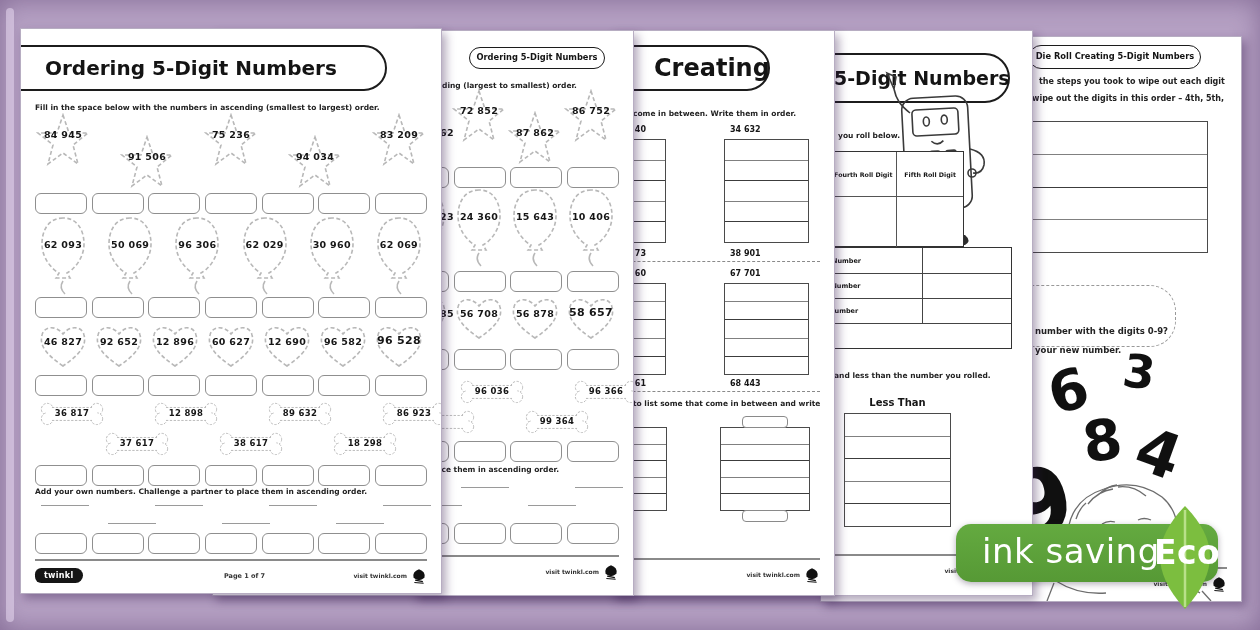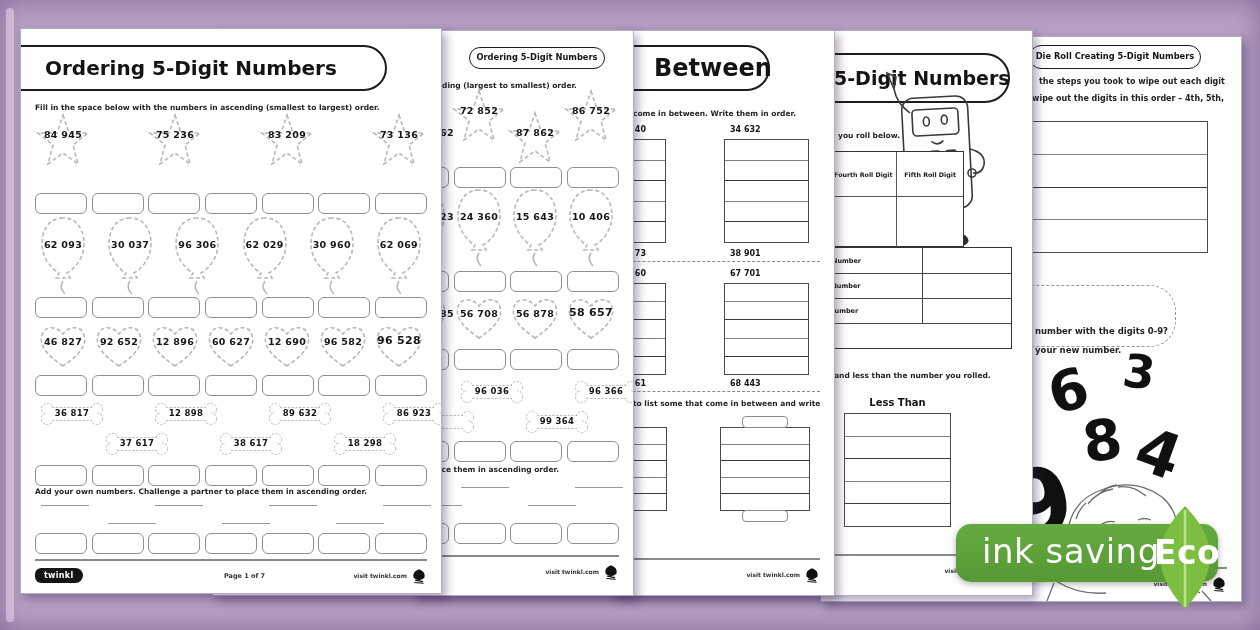--- a/index.html
+++ b/index.html
@@ -186,21 +186,21 @@
       <span class="site">visit twinkl.com</span>
       <svg width="16" height="17" viewBox="0 0 20 22">
         <path d="M3 14 Q1 6 10 3 Q19 6 17 14 Q10 20 3 14Z" fill="#111"></path>
         <path d="M5 17 l10 2 M4 20 l12 1" stroke="#111" stroke-width="1.5"></path>
       </svg>
     </footer>
   </section>
 
   <section class="page" style="left:413px;top:30px;z-index:3">
     <div class="pill big" style="top:14px;width:362px;padding-left:244px;font-size:24px">
-      <span>Between</span>
+      <span>Creating</span>
     </div>
     <div class="instr" style="left:219px;top:78px">come in between. Write them in order.</div>
     <div class="numlabel" style="left:150px;top:94px;width:82px;text-align:right">40</div>
     <div class="numlabel" style="left:316px;top:94px">34 632</div>
     <div class="ztable" style="left:135px;top:108px;width:117px;height:104px">
         <div class="trow"></div>
         <div class="trow"></div>
         <div class="trow"></div>
         <div class="trow"></div>
         <div class="trow"></div>
@@ -471,49 +471,52 @@
 
   <section class="page" style="left:20px;top:28px;z-index:5">
     <div class="pill big" style="top:16px;width:372px;padding-left:28px;font-size:20px">
       <span>Ordering 5-Digit Numbers</span>
     </div>
     <div class="instr" style="left:14px;top:74px">Fill in the space below with the numbers in ascending (smallest to largest) order.</div>
     <div class="row shapes" style="top:84px">
         <div class="cell star hi"><svg class="shp" viewBox="0 0 56 54">
             <path d="M28 2 34 20 53 20 38 32 43 51 28 40 13 51 18 32 3 20 22 20Z"></path>
           </svg><span class="num">84 945</span></div>
+        <div class="cell star lo"><svg class="shp" viewBox="0 0 56 54">
+            <path d="M28 2 34 20 53 20 38 32 43 51 28 40 13 51 18 32 3 20 22 20Z"></path>
+          </svg><span class="num">91 506</span></div>
         <div class="cell star hi"><svg class="shp" viewBox="0 0 56 54">
             <path d="M28 2 34 20 53 20 38 32 43 51 28 40 13 51 18 32 3 20 22 20Z"></path>
           </svg><span class="num">75 236</span></div>
+        <div class="cell star lo"><svg class="shp" viewBox="0 0 56 54">
+            <path d="M28 2 34 20 53 20 38 32 43 51 28 40 13 51 18 32 3 20 22 20Z"></path>
+          </svg><span class="num">94 034</span></div>
         <div class="cell star hi"><svg class="shp" viewBox="0 0 56 54">
             <path d="M28 2 34 20 53 20 38 32 43 51 28 40 13 51 18 32 3 20 22 20Z"></path>
           </svg><span class="num">83 209</span></div>
-        <div class="cell star hi"><svg class="shp" viewBox="0 0 56 54">
-            <path d="M28 2 34 20 53 20 38 32 43 51 28 40 13 51 18 32 3 20 22 20Z"></path>
-          </svg><span class="num">73 136</span></div>
       </div>
     <div class="row boxes" style="top:164px">
         <div class="box"></div>
         <div class="box"></div>
         <div class="box"></div>
         <div class="box"></div>
         <div class="box"></div>
         <div class="box"></div>
         <div class="box"></div>
       </div>
     <div class="row shapes" style="top:186px" hidden=""></div>
     <div class="row shapes" style="top:186px">
         <div class="cell balloon"><svg class="shp" viewBox="0 0 56 80">
             <path d="M28 3C13 3 7 16 7 29c0 15 11 26 17 29l-3 5h14l-3-5c6-3 17-14 17-29C49 16 43 3 28 3Z"></path>
             <path d="M28 66c-4 6-1 10 2 13" fill="none" style="stroke-dasharray:0"></path>
           </svg><span class="num">62 093</span></div>
         <div class="cell balloon"><svg class="shp" viewBox="0 0 56 80">
             <path d="M28 3C13 3 7 16 7 29c0 15 11 26 17 29l-3 5h14l-3-5c6-3 17-14 17-29C49 16 43 3 28 3Z"></path>
             <path d="M28 66c-4 6-1 10 2 13" fill="none" style="stroke-dasharray:0"></path>
-          </svg><span class="num">30 037</span></div>
+          </svg><span class="num">50 069</span></div>
         <div class="cell balloon"><svg class="shp" viewBox="0 0 56 80">
             <path d="M28 3C13 3 7 16 7 29c0 15 11 26 17 29l-3 5h14l-3-5c6-3 17-14 17-29C49 16 43 3 28 3Z"></path>
             <path d="M28 66c-4 6-1 10 2 13" fill="none" style="stroke-dasharray:0"></path>
           </svg><span class="num">96 306</span></div>
         <div class="cell balloon"><svg class="shp" viewBox="0 0 56 80">
             <path d="M28 3C13 3 7 16 7 29c0 15 11 26 17 29l-3 5h14l-3-5c6-3 17-14 17-29C49 16 43 3 28 3Z"></path>
             <path d="M28 66c-4 6-1 10 2 13" fill="none" style="stroke-dasharray:0"></path>
           </svg><span class="num">62 029</span></div>
         <div class="cell balloon"><svg class="shp" viewBox="0 0 56 80">
             <path d="M28 3C13 3 7 16 7 29c0 15 11 26 17 29l-3 5h14l-3-5c6-3 17-14 17-29C49 16 43 3 28 3Z"></path>

